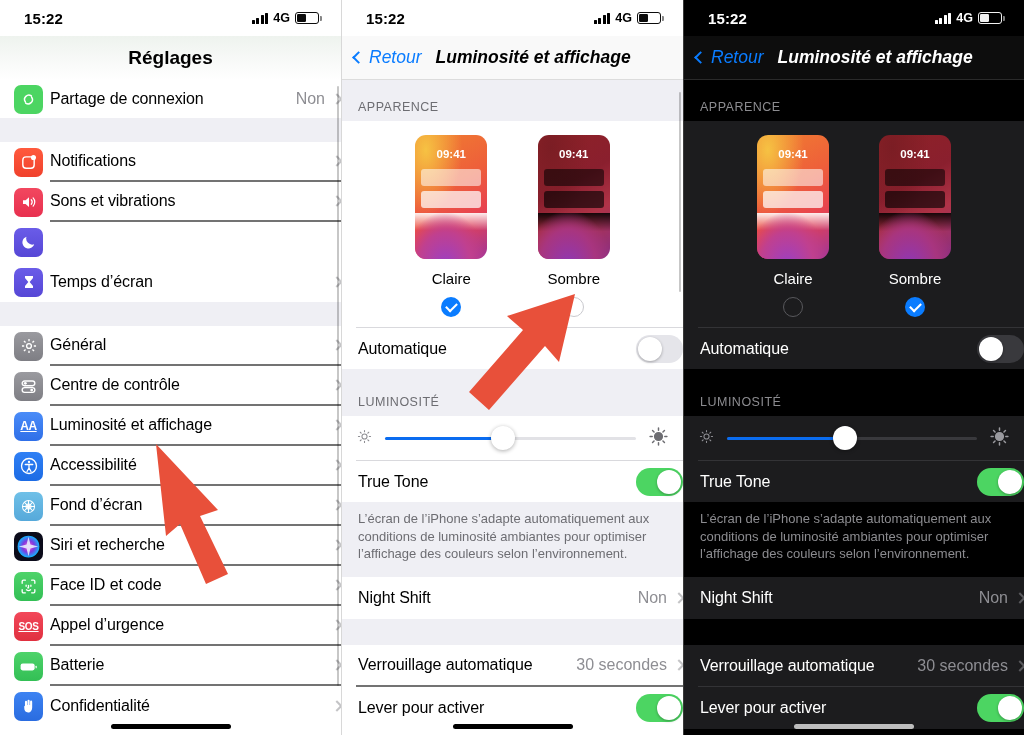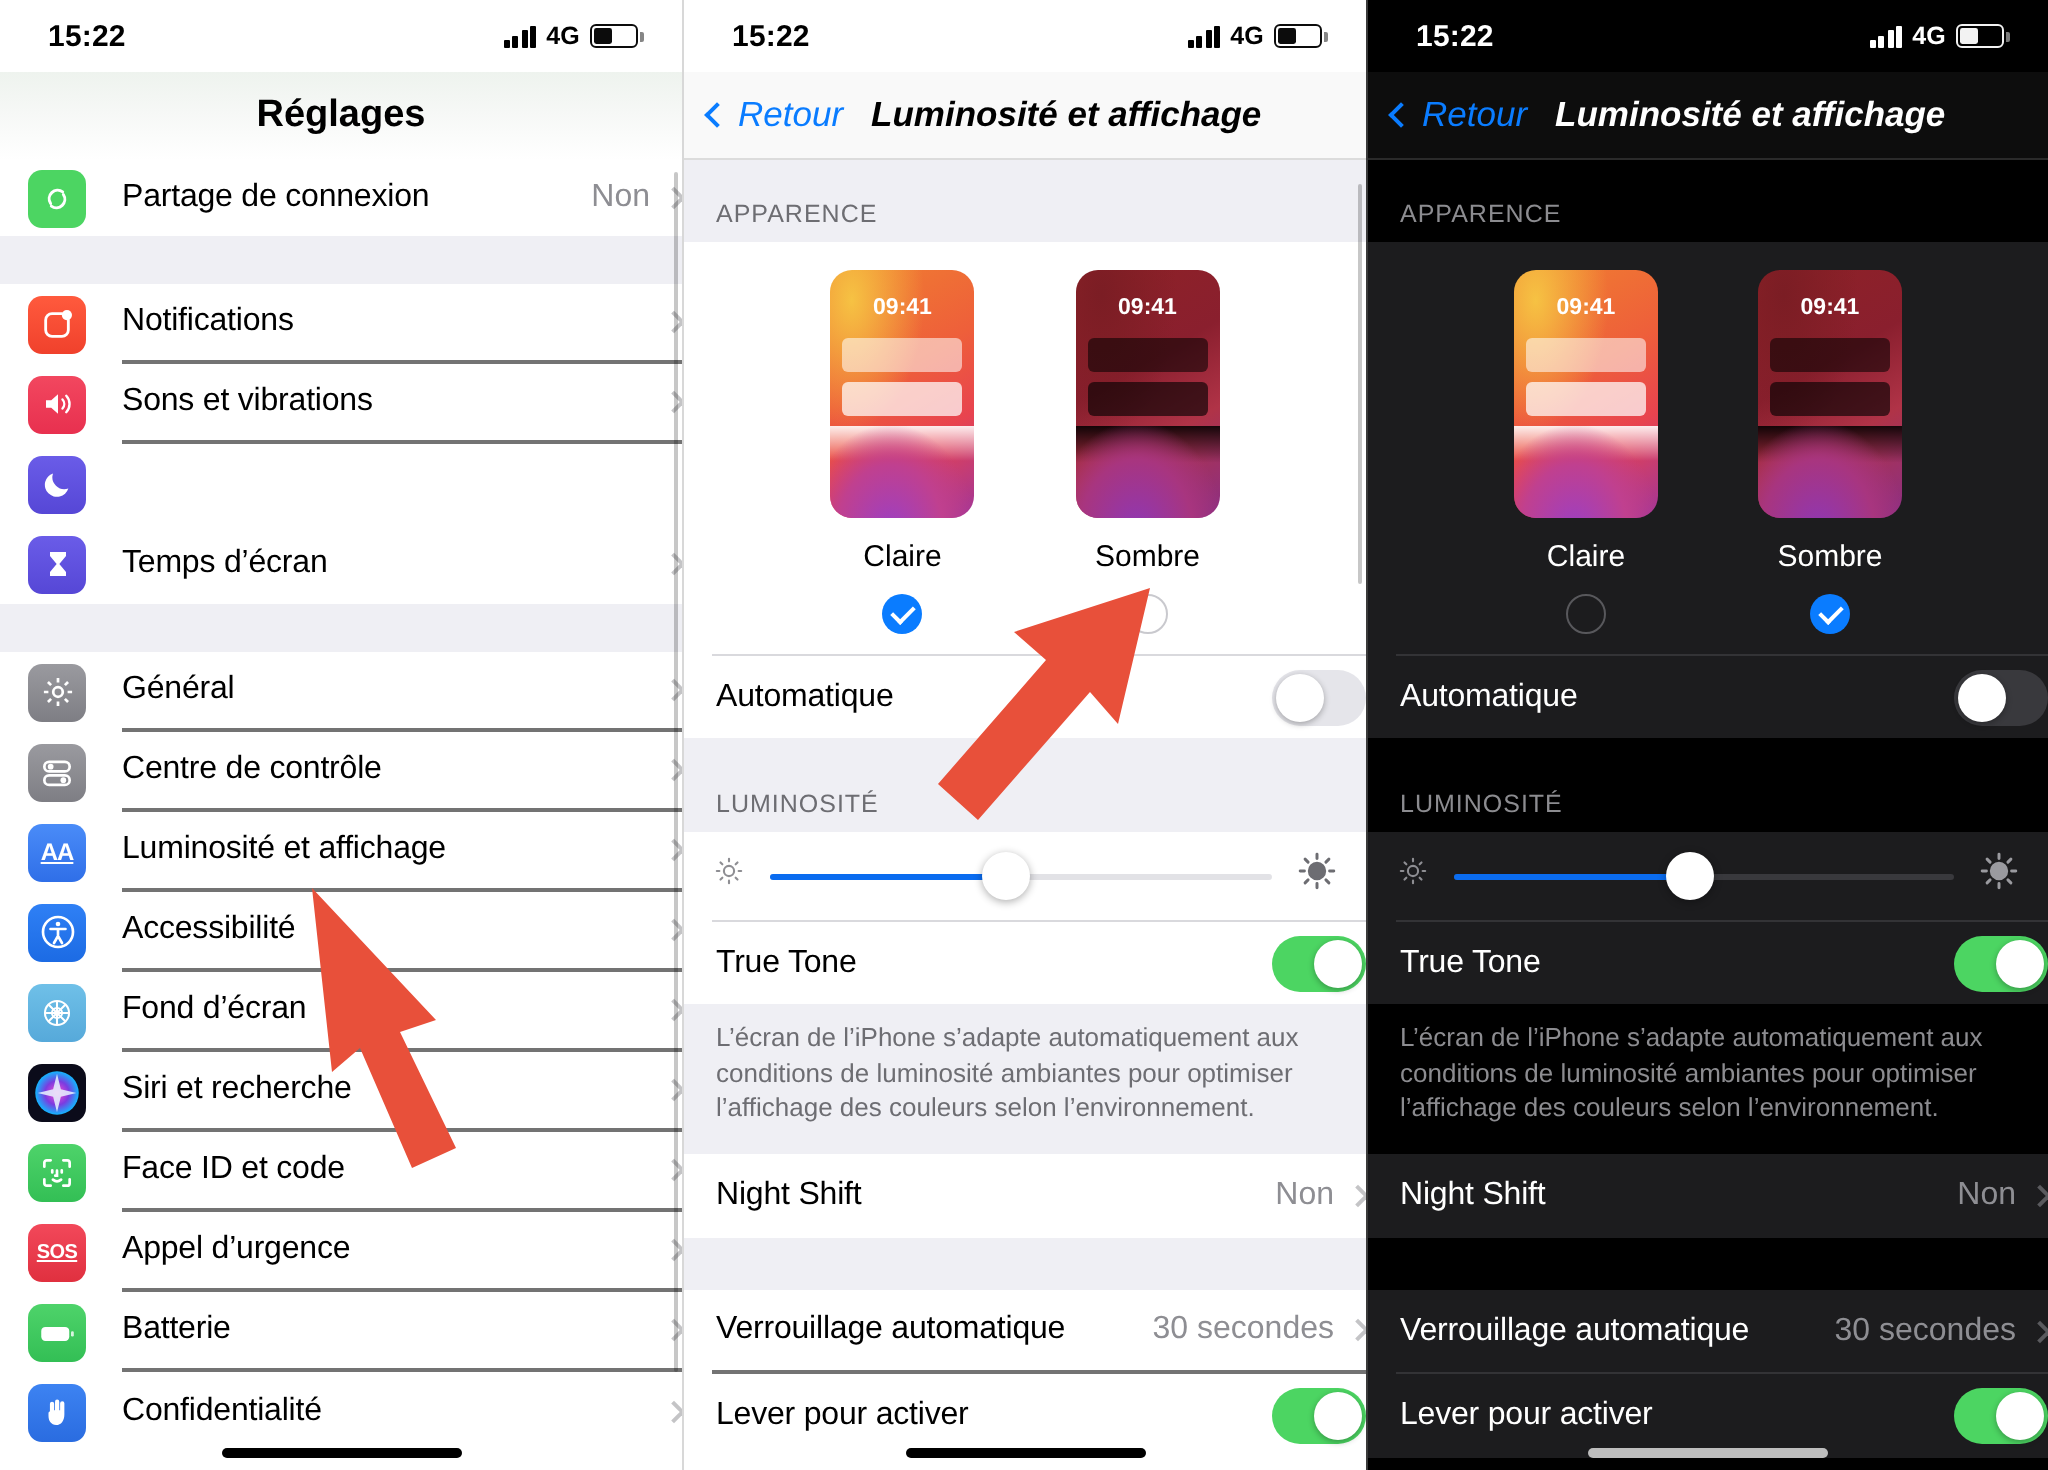--- a/index.html
+++ b/index.html
@@ -73,21 +73,21 @@
   .label { font-size: 16px; flex: 1; letter-spacing: -.1px; }
   .value { font-size: 16px; margin-right: 8px; }
   .value-l { color: #8e8e93; }
   .value-d { color: #8e8e93; }
   .chev { width: 8px; height: 8px; border-top: 2px solid #c4c4c6;
     border-right: 2px solid #c4c4c6; transform: rotate(45deg); flex: none; }
   .chev-d { border-color: #5a5a5e; }
 
   
   .appicon { width: 29px; height: 29px; border-radius: 7px; flex: none;
-    margin-right: 18px; display: flex; align-items: center;
+    margin-right: 7px; display: flex; align-items: center;
     justify-content: center; color: #fff; font-size: 13px; font-weight: bold; text-decoration: underline; }
 
   
   .sect-hdr { font-size: 12.5px; letter-spacing: .5px; padding: 20px 0 7px 16px; }
   .sect-l { background: #efeff4; color: #6d6d72; }
   .sect-d { background: #000; color: #8c8c90; }
 
   
   .appearance-l { background: #fff; padding: 14px 0 10px; }
   .appearance-d { background: #1c1c1e; padding: 14px 0 10px; }

